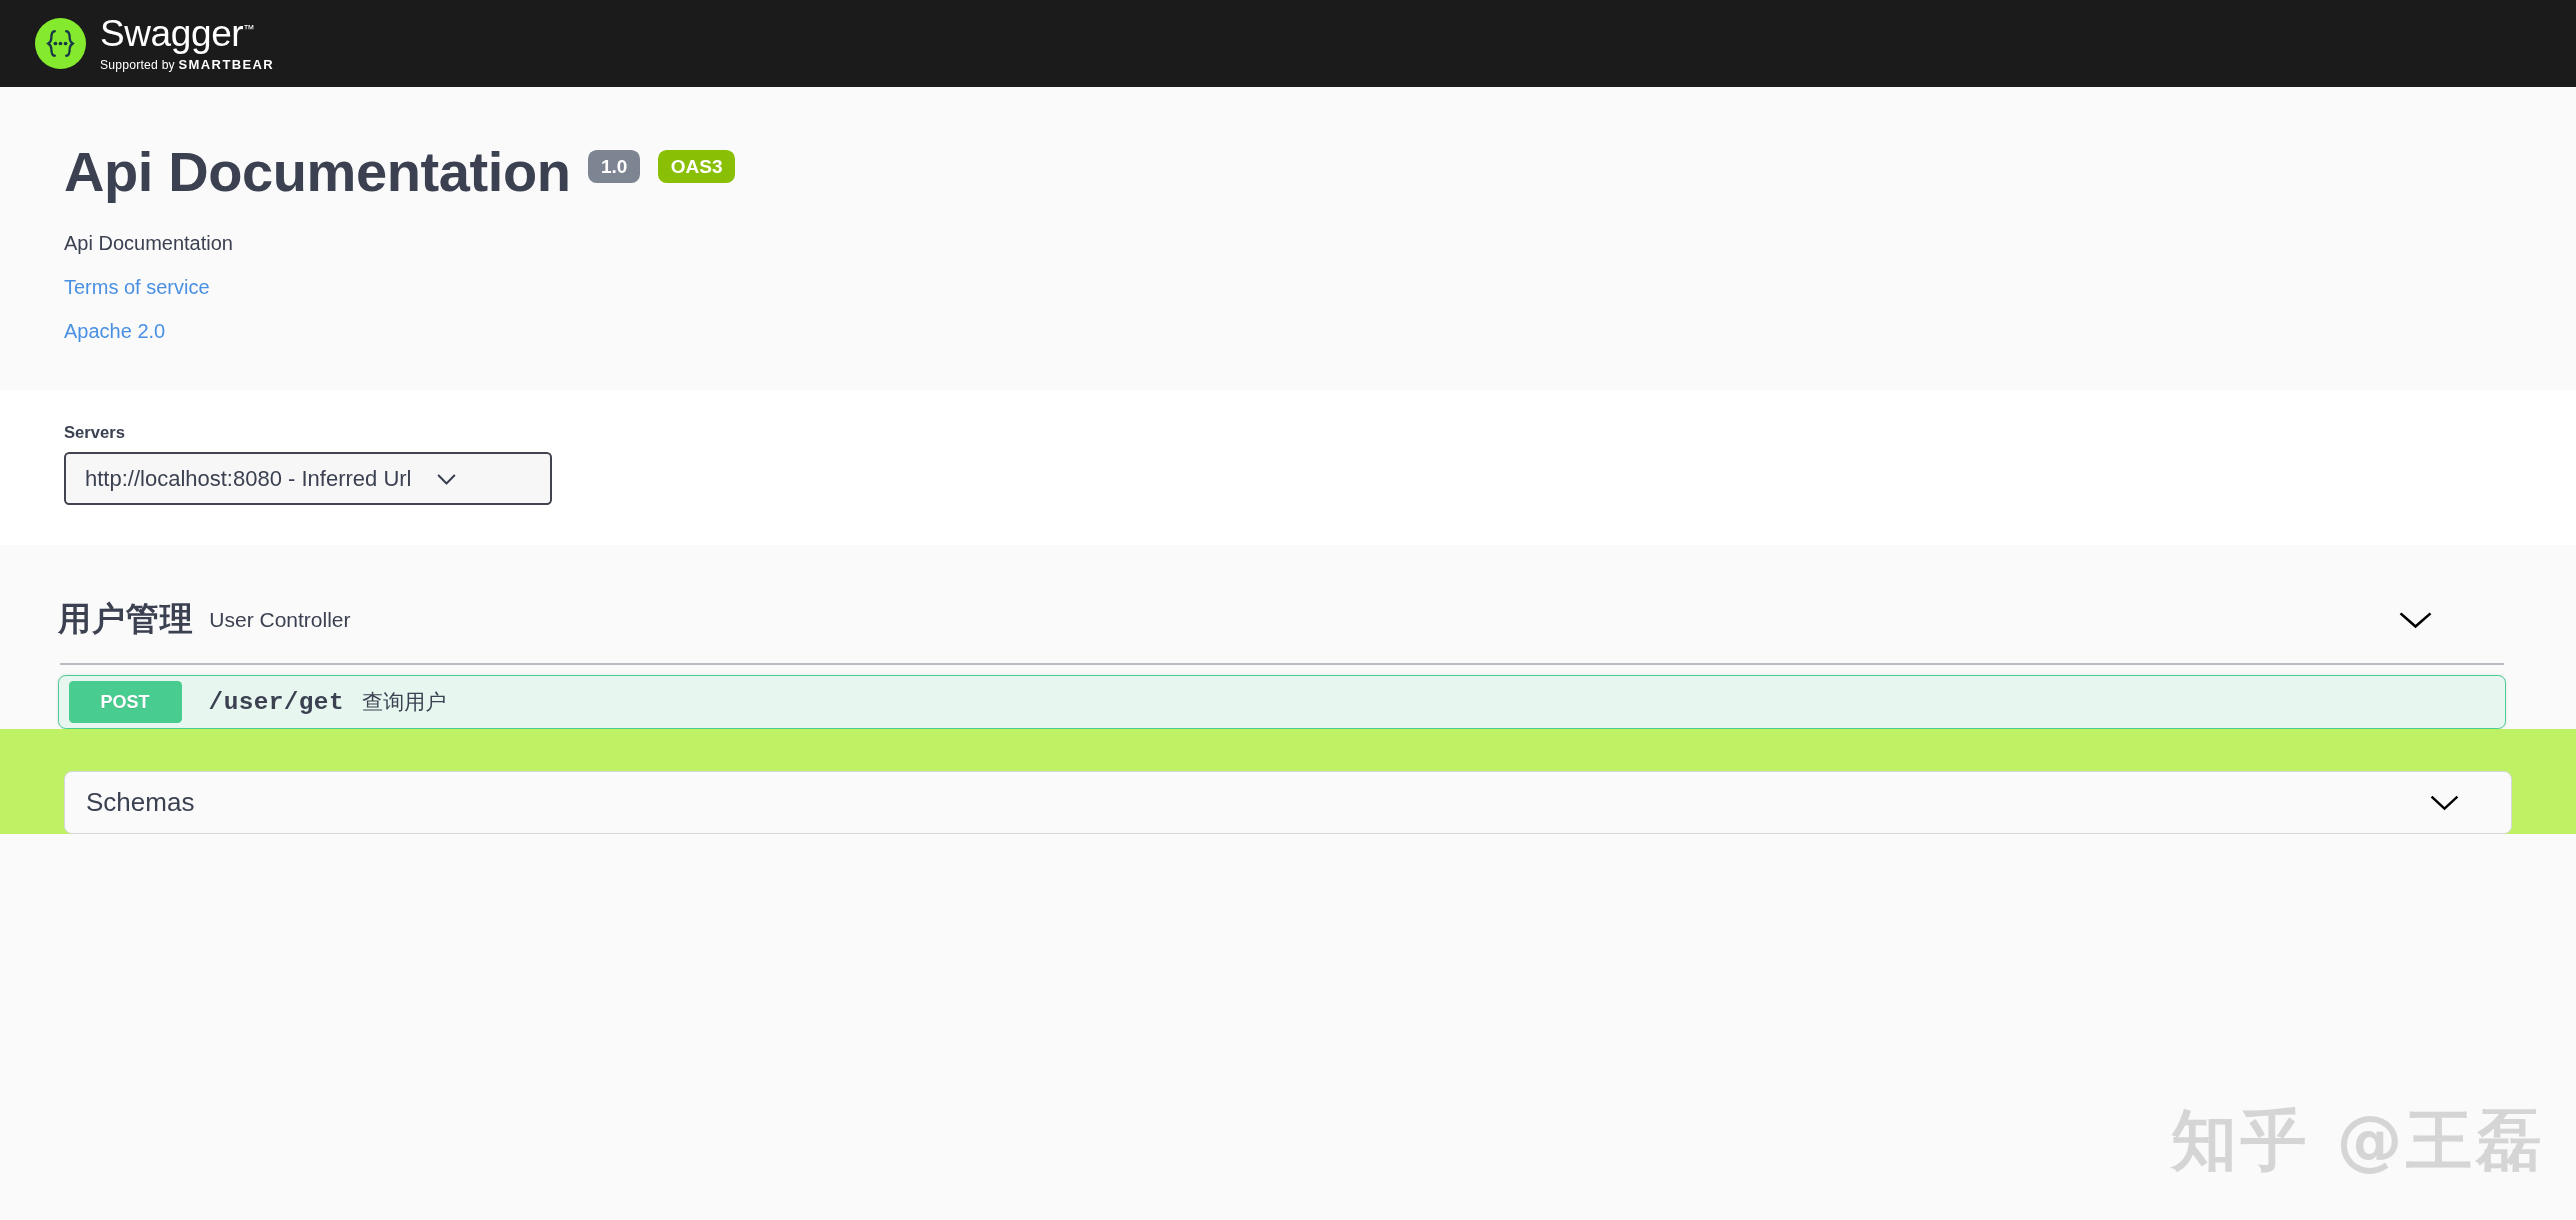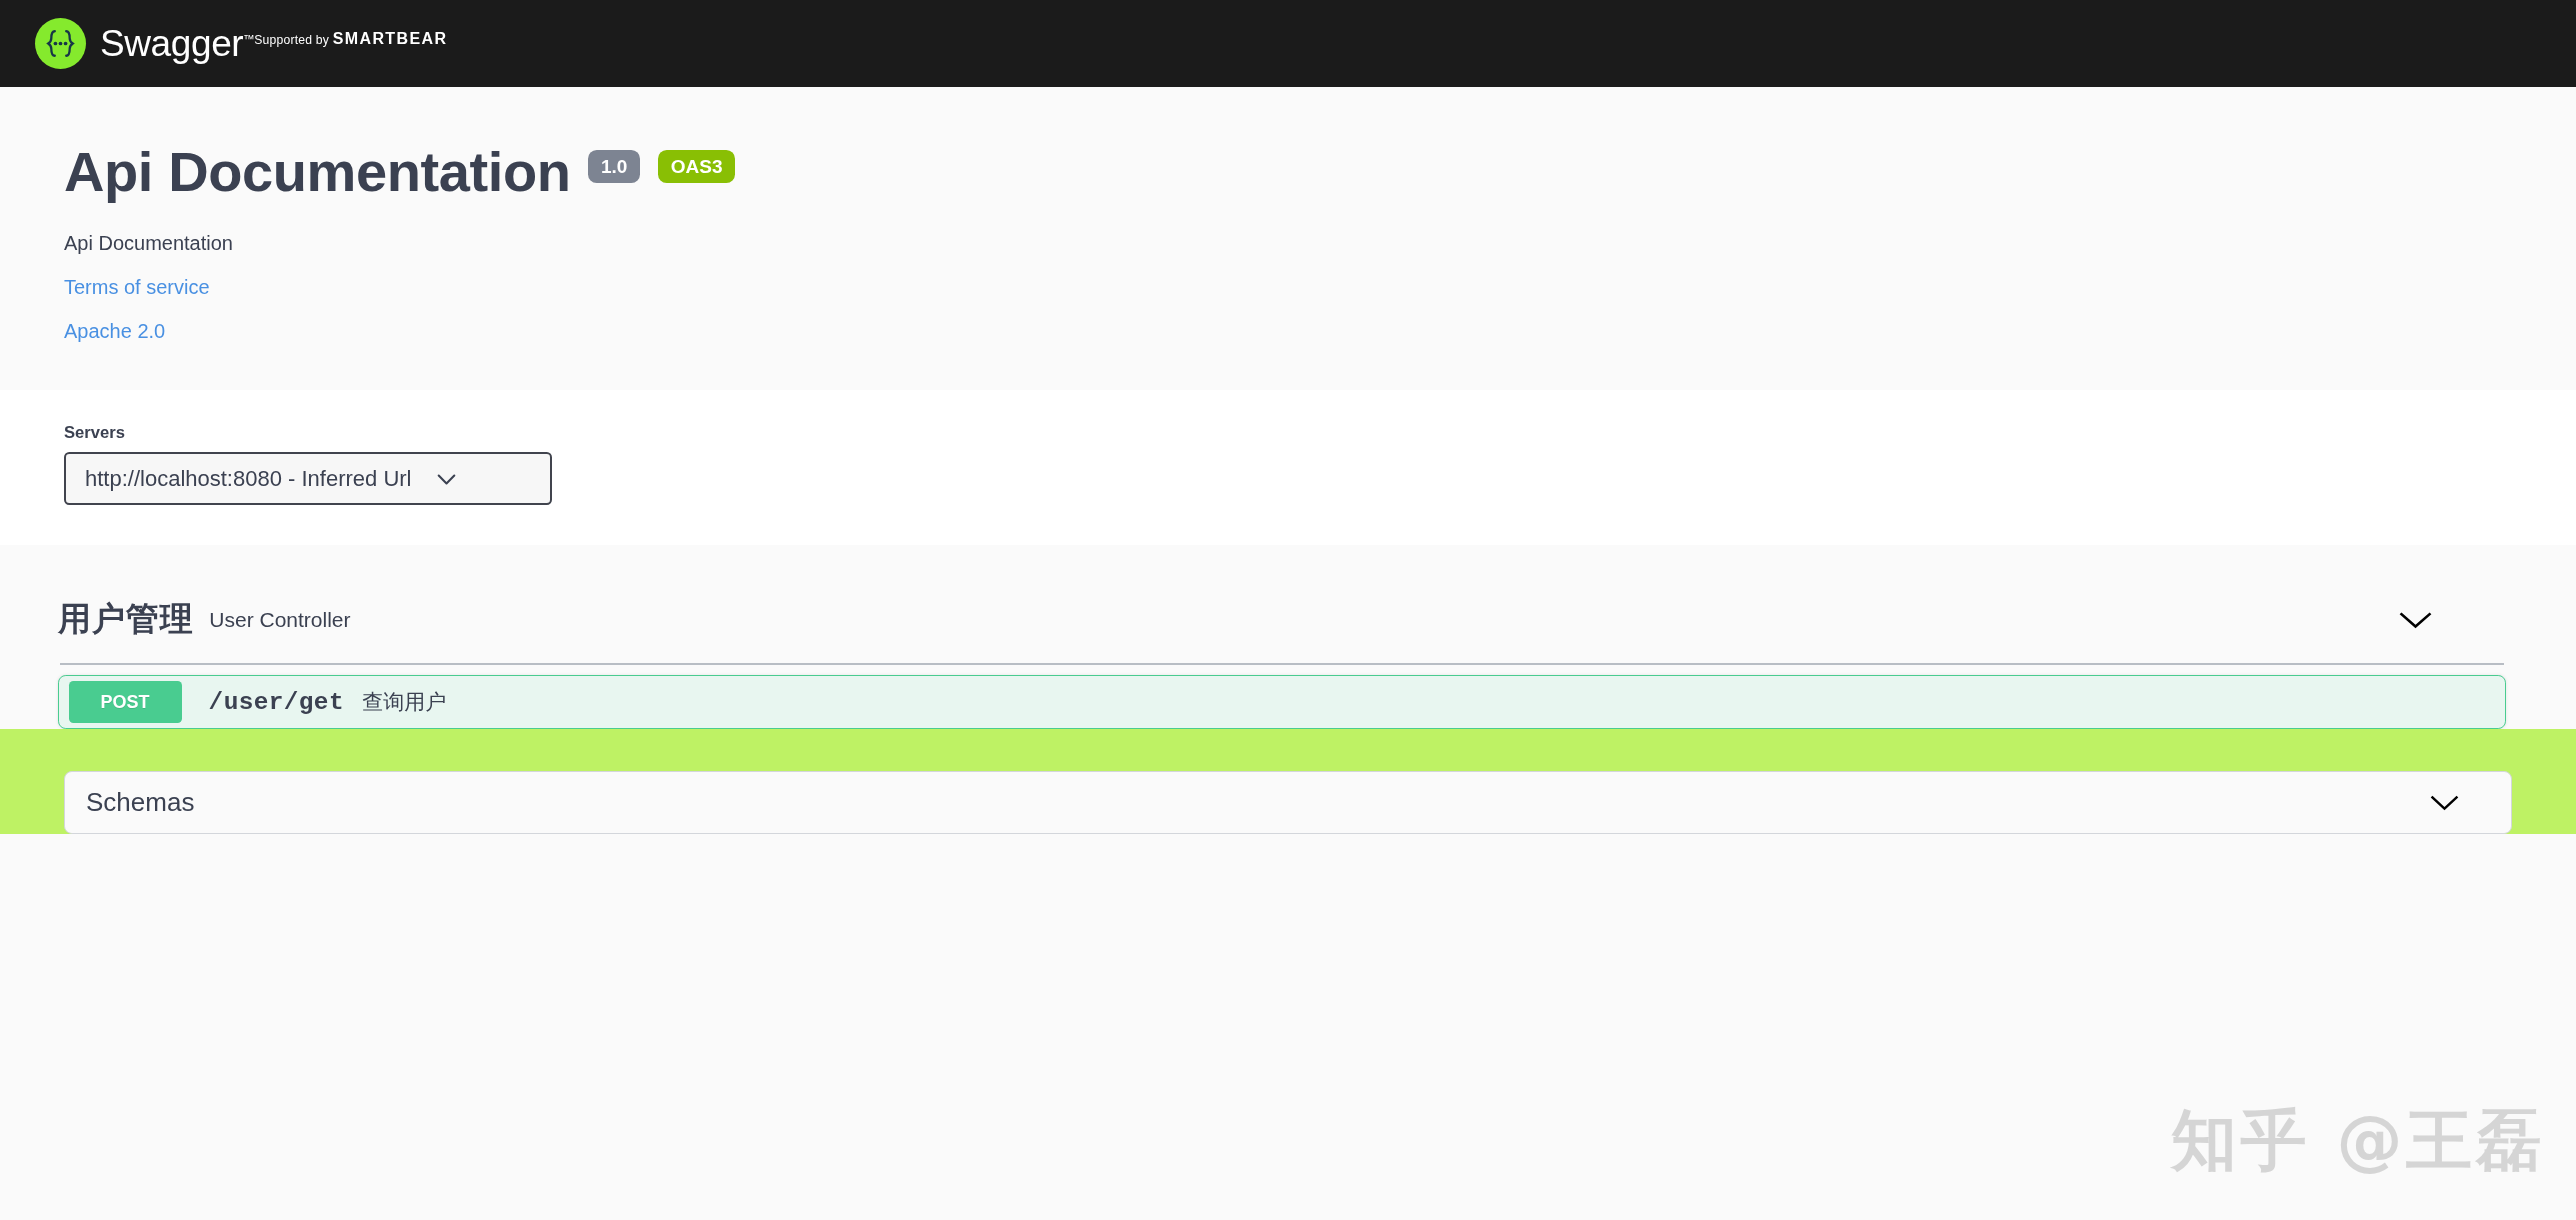--- a/index.html
+++ b/index.html
@@ -34,40 +34,40 @@
     width: 51px;
     height: 51px;
     border-radius: 50%;
     background: #85ea2d;
     display: flex;
     align-items: center;
     justify-content: center;
     flex: none;
   }
   .logo-circle svg { display: block; }
-  .brand-text { display: flex; flex-direction: row; line-height: 1; }
+  .brand-text { display: flex; flex-direction: column; line-height: 1; }
   .brand-name {
     color: #ffffff;
     font-size: 37px;
     letter-spacing: -0.4px;
     font-weight: 400;
     position: relative;
   }
   .brand-tm {
     font-size: 11.3px;
     vertical-align: super;
     color: #ffffff;
   }
   .brand-sub {
     color: #ffffff;
     font-size: 12.2px;
     margin-top: 6.1px;
     letter-spacing: 0.2px;
   }
-  .brand-sub b { font-weight: 700; letter-spacing: 1.4px; font-size: 16px; }
+  .brand-sub b { font-weight: 700; letter-spacing: 1.4px; font-size: 13px; }
 
   .topbar-right {
     margin-left: auto;
     display: flex;
     align-items: center;
     gap: 19px;
   }
   .select-label {
     color: #ffffff;
     font-size: 22px;

